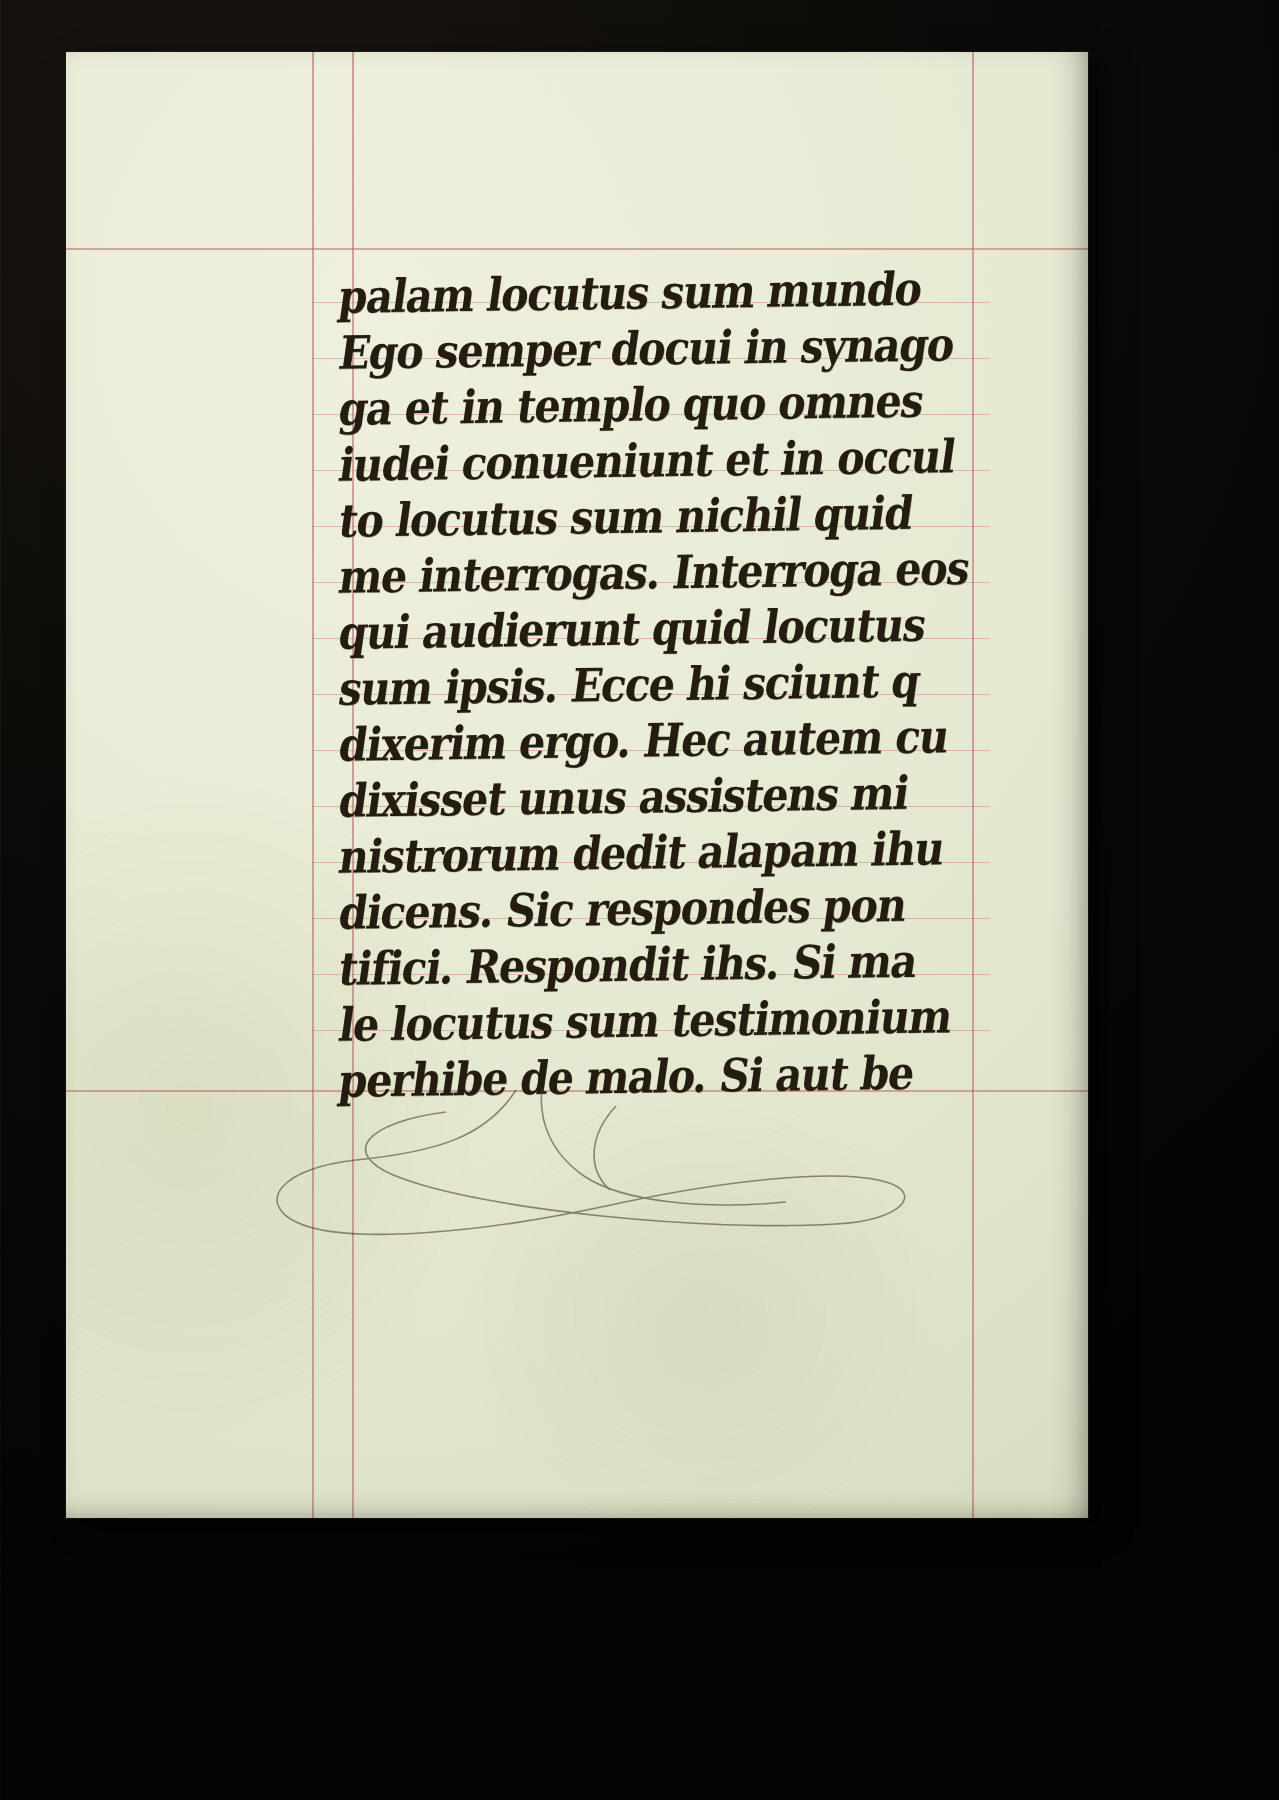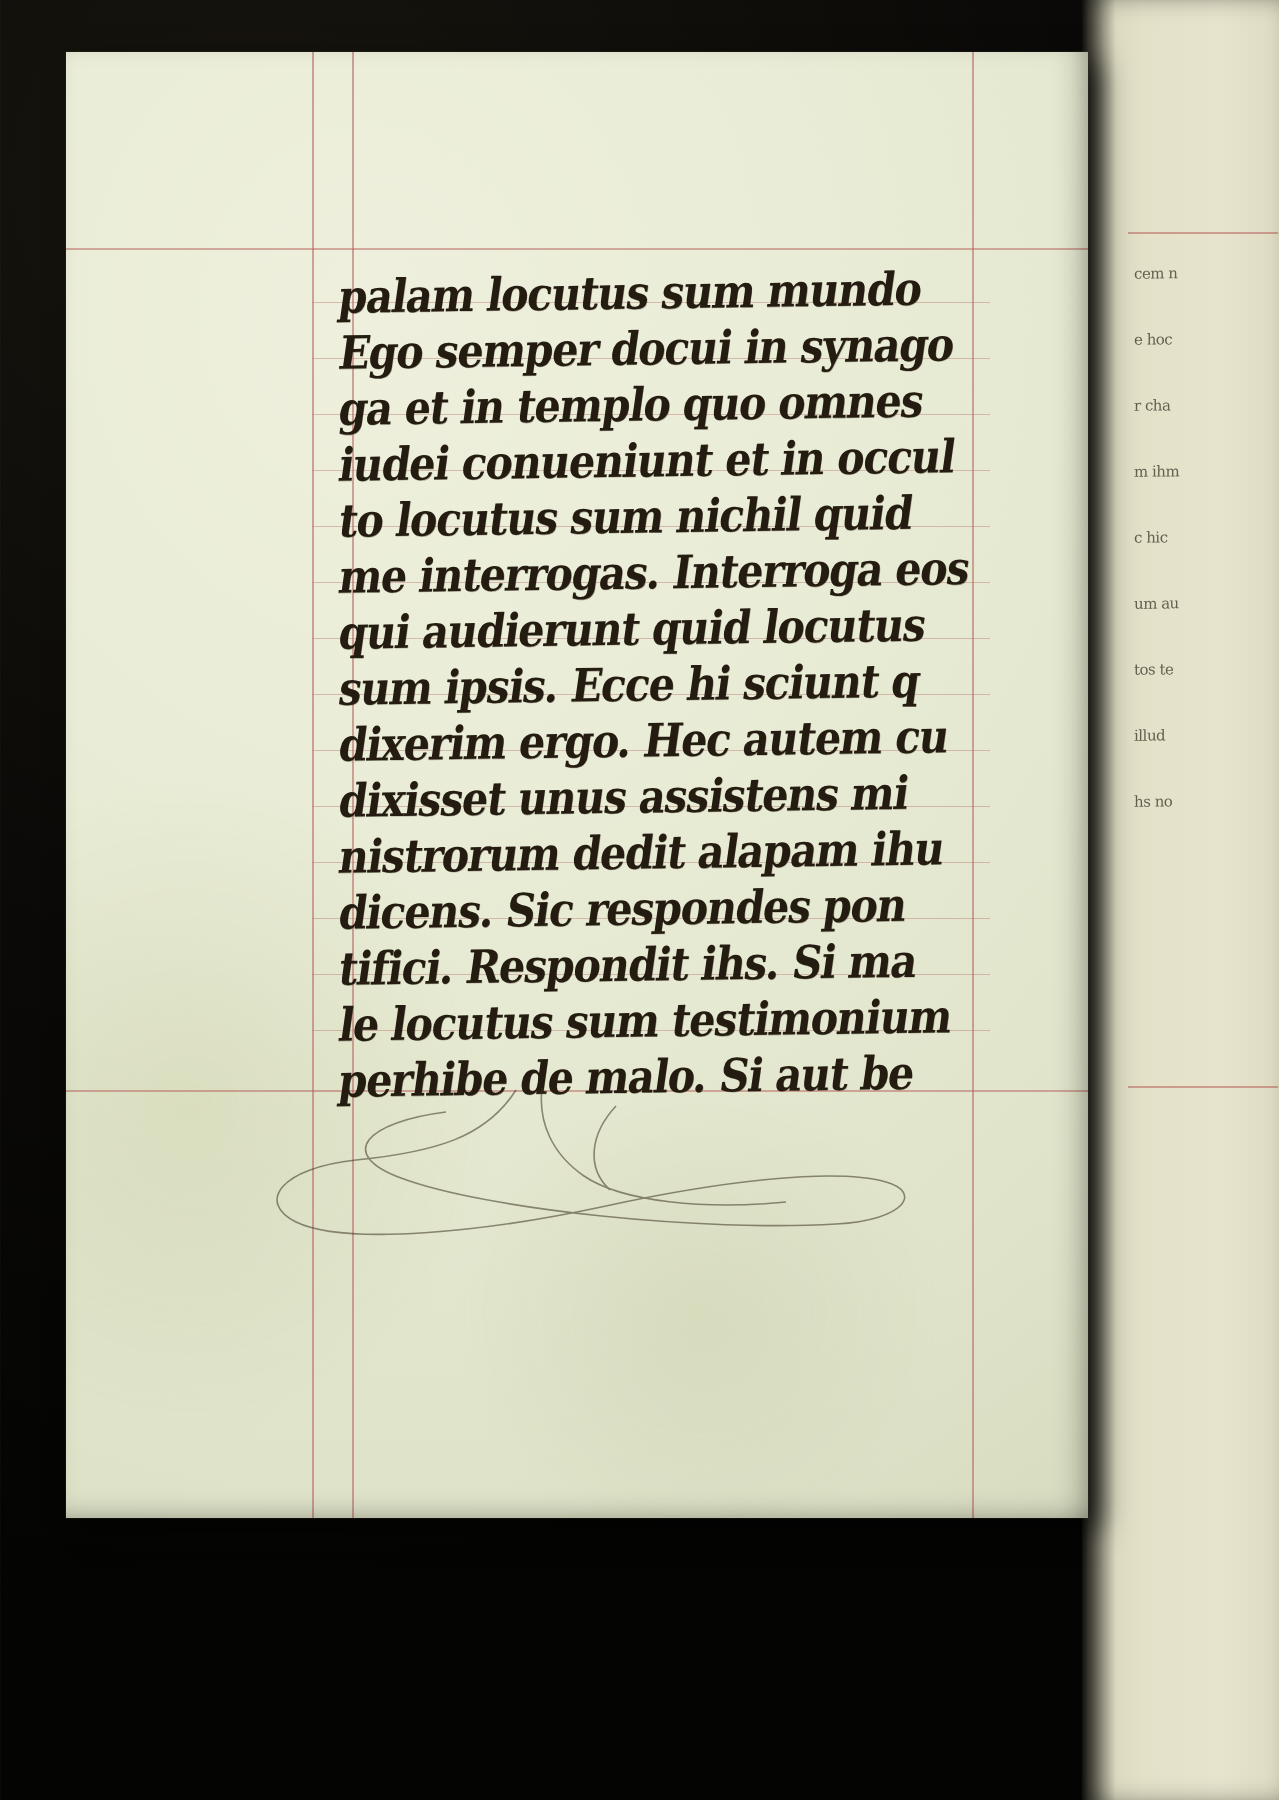--- a/index.html
+++ b/index.html
@@ -154,36 +154,20 @@
 
   
 </style>
 </head>
 <body>
 
 <div id="stage">
 
   <div class="backdrop"></div>
 
-  <div class="next-page">
-    <div class="gutter-shadow"></div>
-
-    <div class="np-rule" style="top:232px;"></div>
-    <div class="np-rule" style="top:1086px;"></div>
-
-    <div class="np-text" style="top:264px;">cem n</div>
-    <div class="np-text" style="top:330px;">e hoc</div>
-    <div class="np-text" style="top:396px;">r cha</div>
-    <div class="np-text" style="top:462px;">m ihm</div>
-    <div class="np-text" style="top:528px;">c hic</div>
-    <div class="np-text" style="top:594px;">um au</div>
-    <div class="np-text" style="top:660px;">tos te</div>
-    <div class="np-text" style="top:726px;">illud</div>
-    <div class="np-text" style="top:792px;">hs no</div>
-  </div>
 
   <div class="folio">
     <div class="vellum-grain"></div>
 
     <div class="rule-v" style="left:246px;"></div>
     <div class="rule-v" style="left:286px;"></div>
     <div class="rule-v" style="left:906px;"></div>
 
     <div class="rule-h" style="top:196px;"></div>
     <div class="rule-h" style="top:1038px;"></div>

